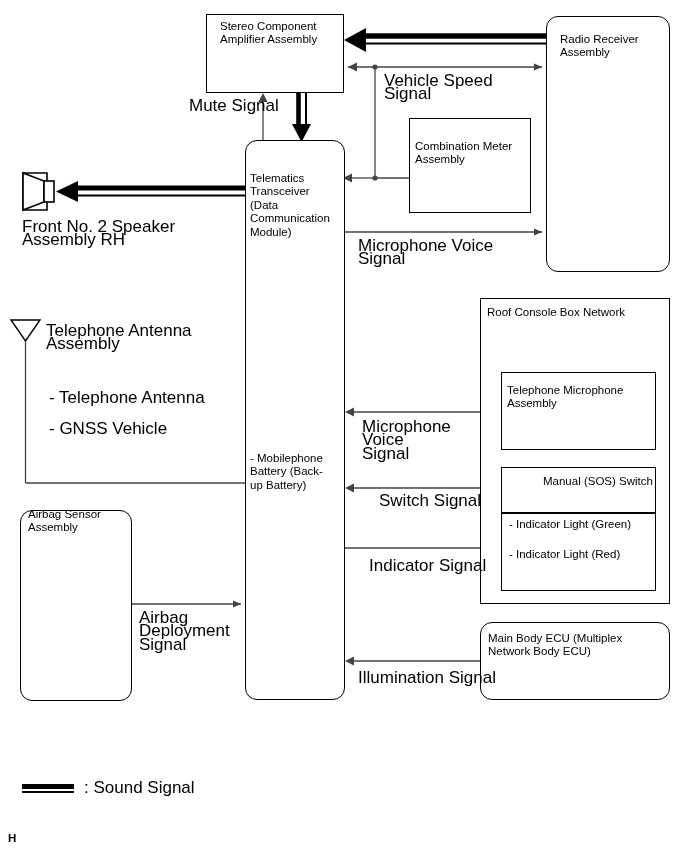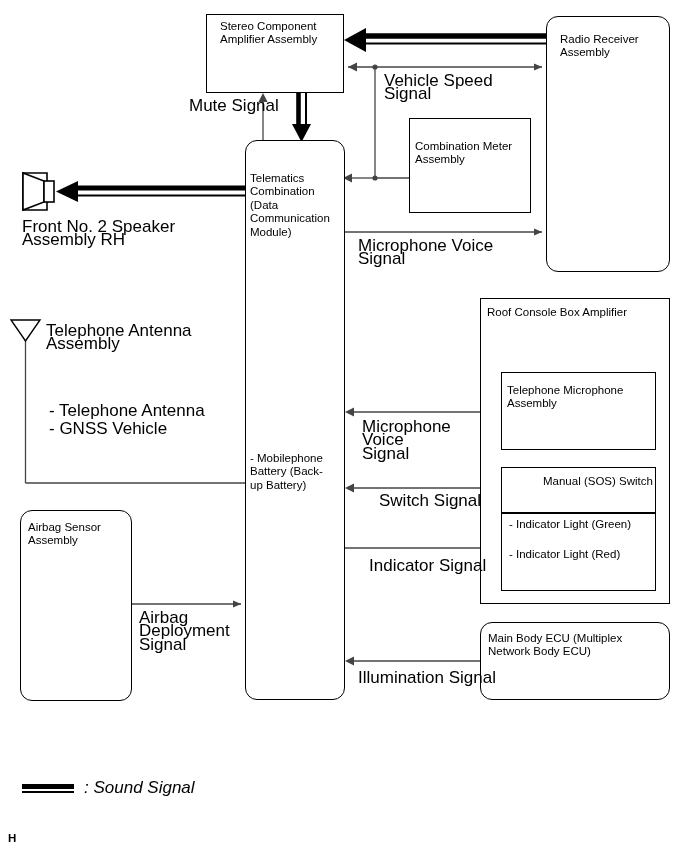--- a/index.html
+++ b/index.html
@@ -112,68 +112,68 @@
   <div class="box round" style="left:546px;top:16px;width:124px;height:256px;"></div>
   <div class="boxlbl" style="left:560px;top:33px;width:110px;">Radio Receiver
 Assembly</div>
 
   <div class="box" style="left:409px;top:118px;width:122px;height:95px;"></div>
   <div class="boxlbl" style="left:415px;top:124px;width:116px;margin-top:16px;">Combination Meter
 Assembly</div>
 
   <div class="box round" style="left:245px;top:140px;width:100px;height:560px;"></div>
   <div class="boxlbl" style="left:250px;top:172px;width:96px;">Telematics
-Combination
+Transceiver
 (Data
 Communication
 Module)</div>
   <div class="boxlbl" style="left:250px;top:452px;width:96px;">- Mobilephone
 Battery (Back-
 up Battery)</div>
 
   <div class="box round" style="left:20px;top:510px;width:112px;height:191px;"></div>
-  <div class="boxlbl" style="left:28px;top:521px;width:104px;">Airbag Sensor
+  <div class="boxlbl" style="left:28px;top:508px;width:104px;">Airbag Sensor
 Assembly</div>
 
   <div class="box" style="left:480px;top:298px;width:190px;height:306px;"></div>
-  <div class="boxlbl" style="left:487px;top:306px;width:180px;">Roof Console Box Amplifier</div>
+  <div class="boxlbl" style="left:487px;top:306px;width:180px;">Roof Console Box Network</div>
 
   <div class="box" style="left:501px;top:372px;width:155px;height:78px;"></div>
   <div class="boxlbl" style="left:507px;top:384px;width:148px;">Telephone Microphone
 Assembly</div>
 
   <div class="box" style="left:501px;top:467px;width:155px;height:46px;"></div>
   <div class="boxlbl" style="left:507px;top:475px;width:148px;margin-left:36px;">Manual (SOS) Switch</div>
 
   <div class="box" style="left:501px;top:513px;width:155px;height:78px;"></div>
   <div class="boxlbl" style="left:509px;top:518px;width:148px;">- Indicator Light (Green)</div>
   <div class="boxlbl" style="left:509px;top:548px;width:148px;">- Indicator Light (Red)</div>
 
   <div class="box round" style="left:480px;top:622px;width:190px;height:78px;"></div>
   <div class="boxlbl" style="left:488px;top:632px;width:182px;">Main Body ECU (Multiplex
 Network Body ECU)</div>
 
   <div class="lbl" style="left:22px;top:220px;width:160px;">Front No. 2 Speaker
 Assembly RH</div>
   <div class="lbl" style="left:46px;top:324px;width:150px;">Telephone Antenna
 Assembly</div>
-  <div class="lbl" style="left:49px;top:404px;width:170px;">- Telephone Antenna</div>
+  <div class="lbl" style="left:49px;top:391px;width:170px;">- Telephone Antenna</div>
   <div class="lbl" style="left:49px;top:422px;width:170px;">- GNSS Vehicle</div>
 
   <div class="lbl" style="left:189px;top:99px;width:110px;">Mute Signal</div>
   <div class="lbl" style="left:384px;top:74px;width:160px;">Vehicle Speed Signal</div>
   <div class="lbl" style="left:358px;top:239px;width:180px;">Microphone Voice Signal</div>
   <div class="lbl" style="left:362px;top:420px;width:130px;">Microphone Voice
 Signal</div>
   <div class="lbl" style="left:379px;top:494px;width:120px;">Switch Signal</div>
   <div class="lbl" style="left:369px;top:559px;width:120px;">Indicator Signal</div>
   <div class="lbl" style="left:139px;top:611px;width:100px;">Airbag
 Deployment
 Signal</div>
   <div class="lbl" style="left:358px;top:671px;width:140px;">Illumination Signal</div>
 
   <div class="legendbar" style="left:22px;top:784px;width:52px;height:5px;"></div>
   <div class="legendbar" style="left:22px;top:791px;width:52px;height:2px;"></div>
-  <div class="lbl" style="left:84px;top:781px;width:160px;font-style:italic;">: Sound Signal</div>
+  <div class="lbl" style="left:84px;top:781px;width:160px;">: Sound Signal</div>
 
   <div class="hmark" style="left:8px;top:832px;">H</div>
 
 </div>
 
 </body></html>

